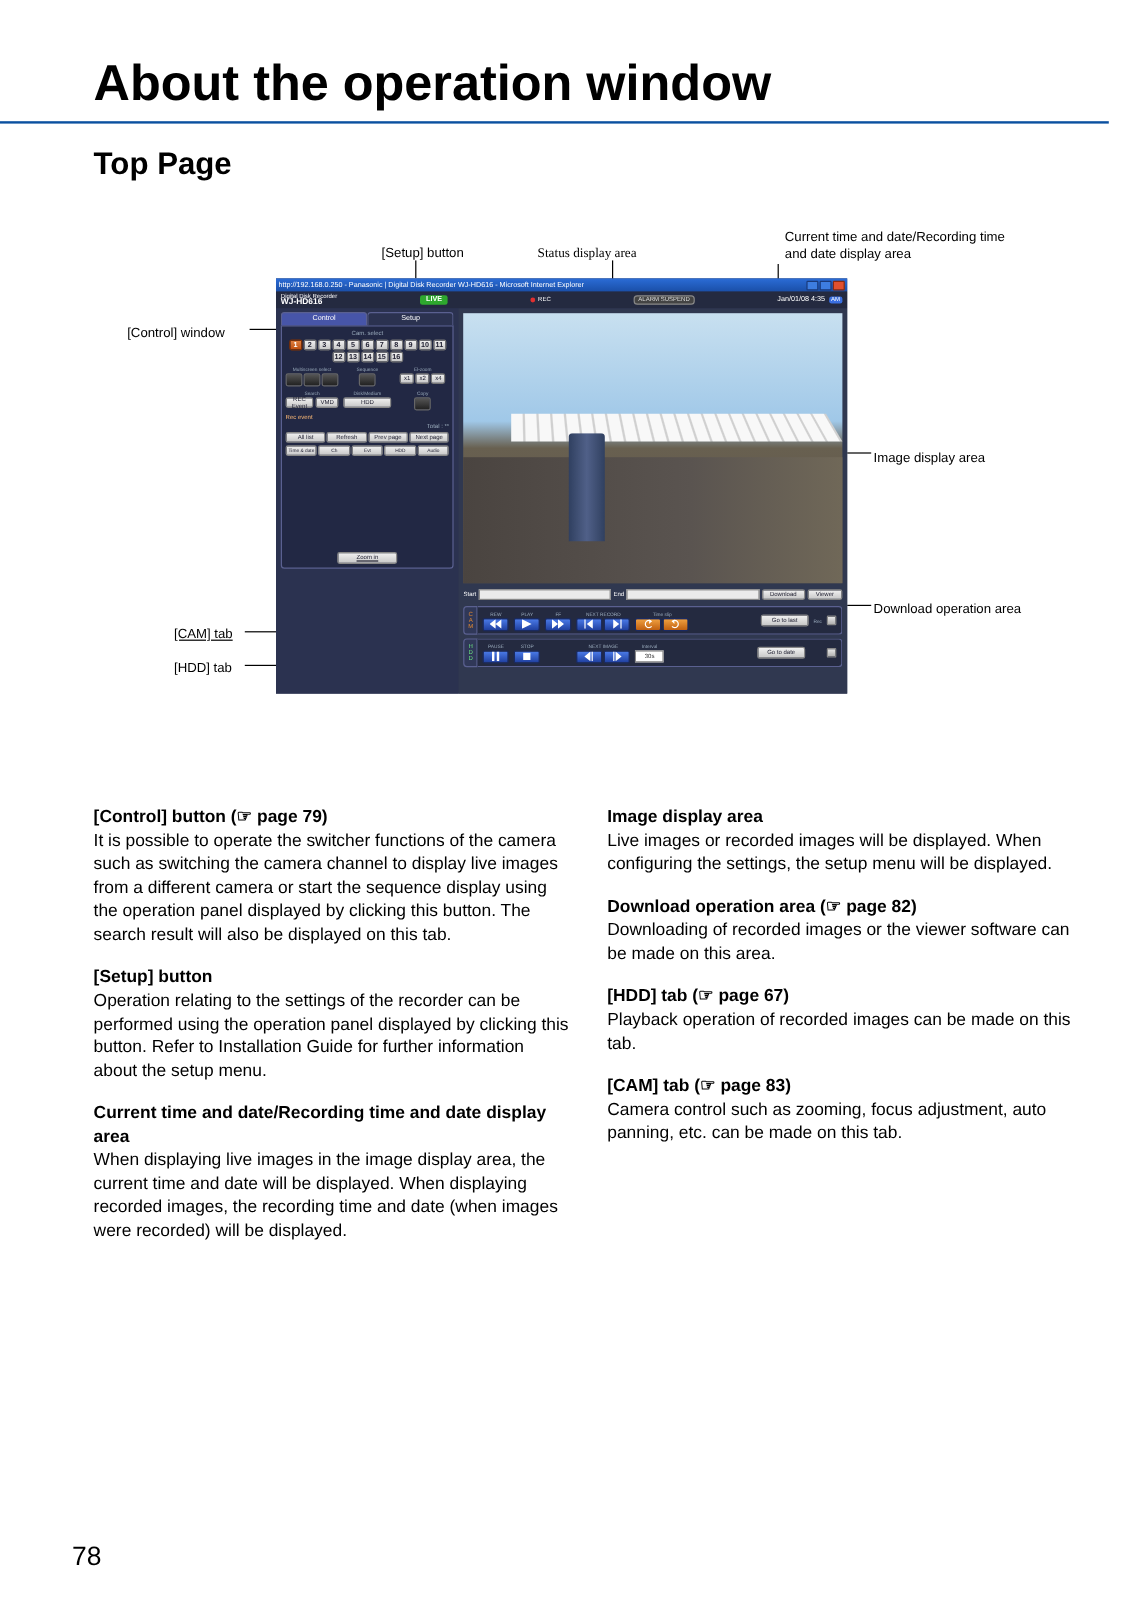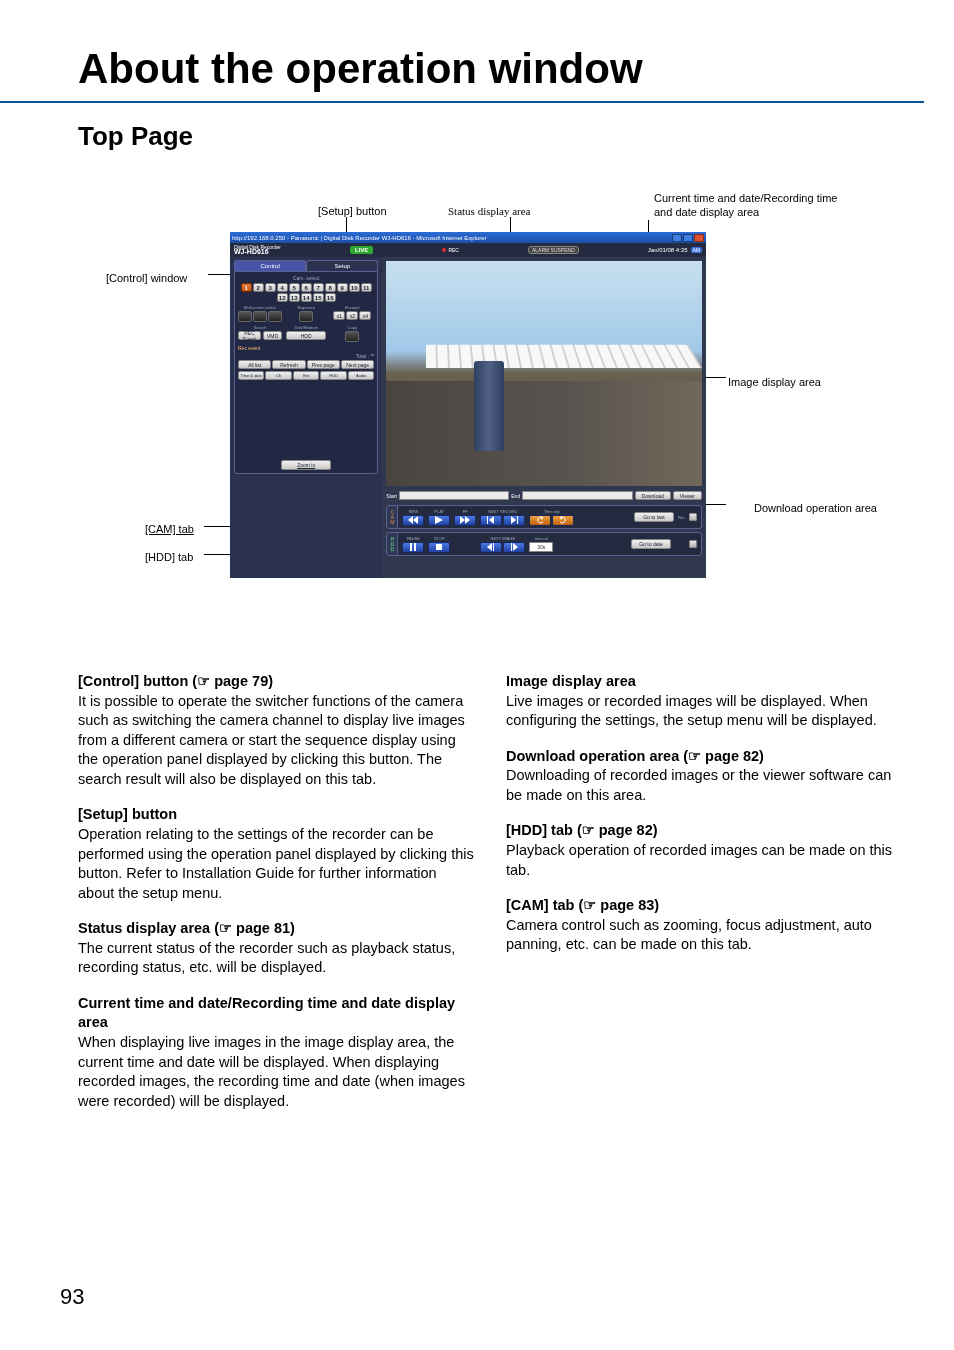--- a/index.html
+++ b/index.html
@@ -34,21 +34,21 @@
   .callout {
     position: absolute;
     font-size: 11px;
     line-height: 1.25;
   }
   .callout-dt      { left: 576px; top: 0; width: 200px; }
   .callout-setup   { left: 240px; top: 13px; }
   .callout-status  { left: 370px; top: 13px; font-family: Liberation Serif, serif; }
   .callout-control { left: 28px;  top: 80px; }
   .callout-imgarea { left: 650px; top: 184px; }
-  .callout-dlarea  { left: 676px; top: 310px; width: 140px; }
+  .callout-dlarea  { left: 650px; top: 310px; width: 140px; }
   .callout-cam     { left: 67px;  top: 331px; text-decoration: underline; }
   .callout-hdd     { left: 67px;  top: 359px; }
 
   
   .line { position: absolute; background: #000; }
   .l-control-h { top: 82px; left: 130px; width: 22px; height: 1px; }
   .l-setup-v   { top: 25px; left: 268px; width: 1px; height: 15px; }
   .l-status-v1 { top: 25px; left: 432px; width: 1px; height: 25px; }
   .l-status-h  { top: 50px; left: 390px; width: 100px; height: 1px; }
   .l-status-v2a{ top: 50px; left: 390px; width: 1px; height: 6px; }
@@ -482,30 +482,28 @@
     </div>
   </div>
 </div>
 
 <div class="columns">
   <div class="col">
     <div class="para"><b>[Control] button (☞ page 79)</b><br>
       <span>It is possible to operate the switcher functions of the camera such as switching the camera channel to display live images from a different camera or start the sequence display using the operation panel displayed by clicking this button. The search result will also be displayed on this tab.</span></div>
     <div class="para"><b>[Setup] button</b><br>
       <span>Operation relating to the settings of the recorder can be performed using the operation panel displayed by clicking this button. Refer to Installation Guide for further information about the setup menu.</span></div>
-    <div class="para"><b>Status display area (☞ page 81)</b><br>
-      <span>The current status of the recorder such as playback status, recording status, etc. will be displayed.</span></div>
     <div class="para"><b>Current time and date/Recording time and date display area</b><br>
       <span>When displaying live images in the image display area, the current time and date will be displayed. When displaying recorded images, the recording time and date (when images were recorded) will be displayed.</span></div>
   </div>
   <div class="col">
     <div class="para"><b>Image display area</b><br>
       <span>Live images or recorded images will be displayed. When configuring the settings, the setup menu will be displayed.</span></div>
     <div class="para"><b>Download operation area (☞ page 82)</b><br>
       <span>Downloading of recorded images or the viewer software can be made on this area.</span></div>
-    <div class="para"><b>[HDD] tab (☞ page 82)</b><br>
+    <div class="para"><b>[HDD] tab (☞ page 67)</b><br>
       <span>Playback operation of recorded images can be made on this tab.</span></div>
     <div class="para"><b>[CAM] tab (☞ page 83)</b><br>
       <span>Camera control such as zooming, focus adjustment, auto panning, etc. can be made on this tab.</span></div>
   </div>
 </div>
 
-<div class="page-num">93</div>
+<div class="page-num">78</div>
 
 </body></html>

